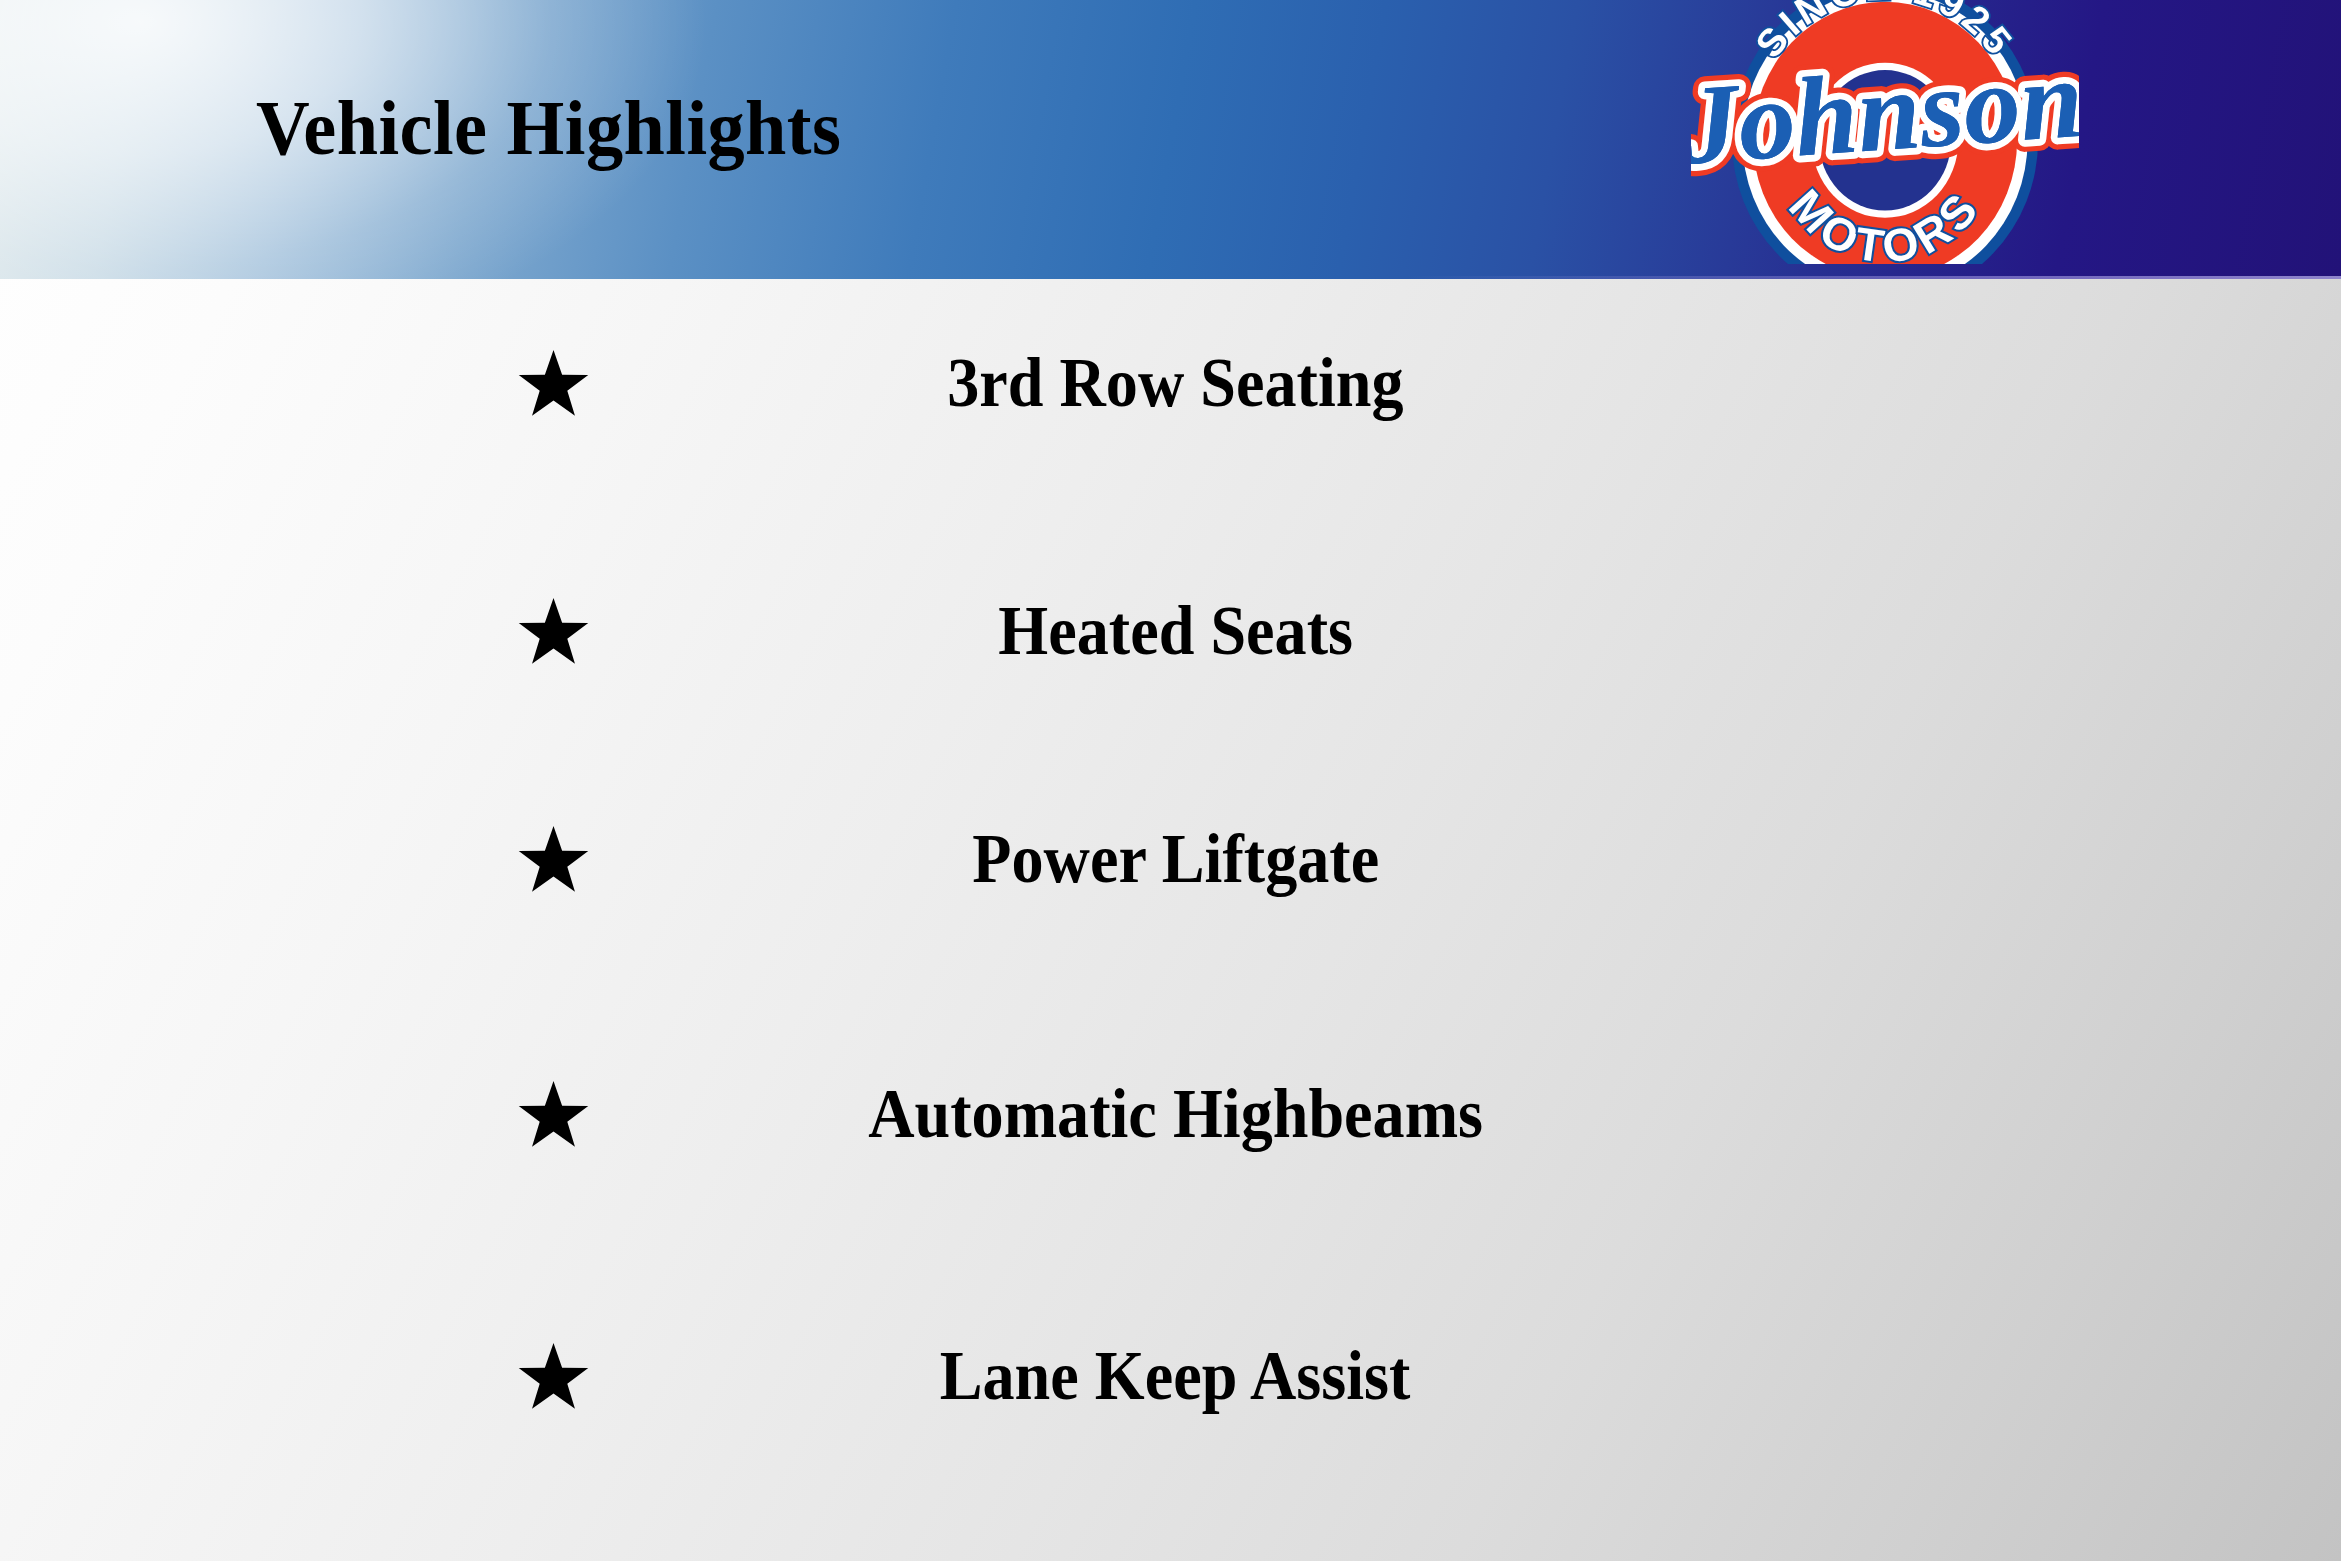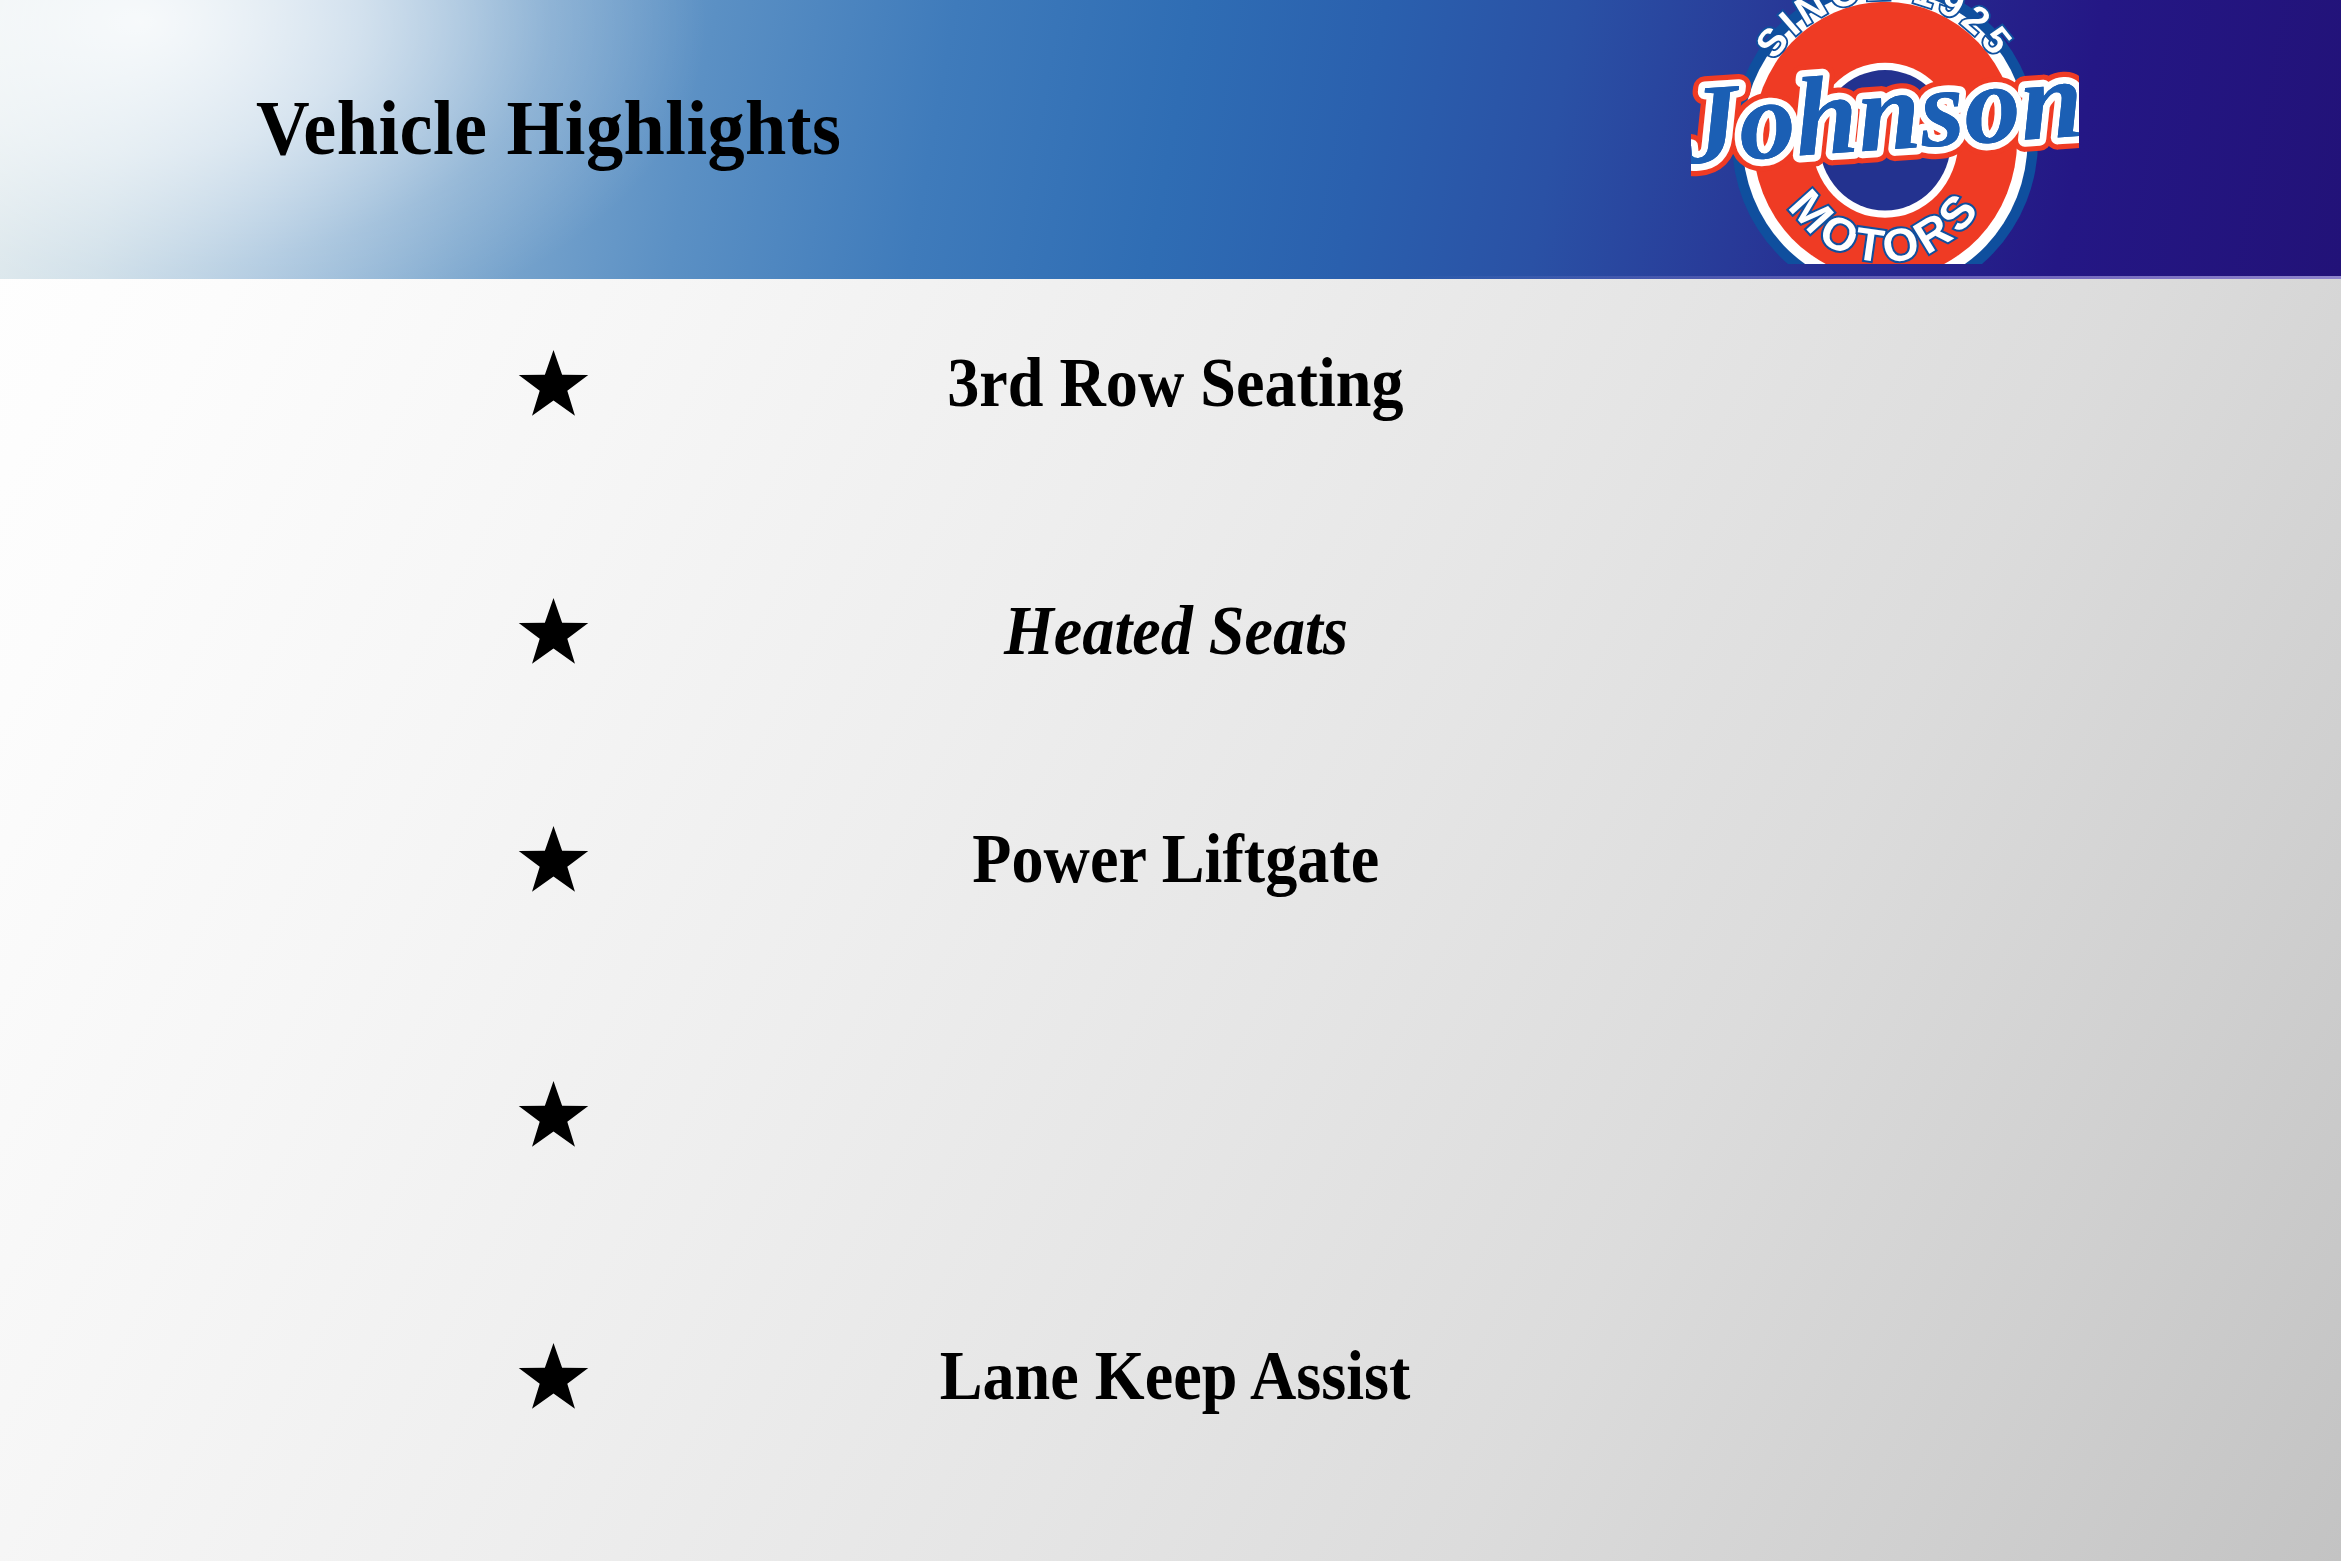--- a/index.html
+++ b/index.html
@@ -141,21 +141,21 @@
     letter-spacing: 0px;
   }
   .hl-label span {
     display: inline-block;
     transform: scaleX(0.93);
     transform-origin: center center;
   }
 
   
   #row-0 { top: 51px;   }
-  #row-1 { top: 299px; font-style: italic;  }
+  #row-1 { top: 299px;  }
   #row-2 { top: 527px; }
   #row-3 { top: 782px; }
   #row-4 { top: 1044px; text-decoration: underline; }
 </style>
 </head>
 <body>
 
 <div id="slide">
 
   <div id="banner">
@@ -231,20 +231,23 @@
         <span>Power Liftgate</span>
       </div>
     </div>
 
     <div class="hl-row" id="row-3">
       <div class="hl-star">
         <svg viewBox="0 0 100 96" xmlns="http://www.w3.org/2000/svg">
           <polygon fill="currentColor" points="50,2 61.8,35.9 97.6,36.4 68.9,57.9 79.4,92.2 50,71.4 20.6,92.2 31.1,57.9 2.4,36.4 38.2,35.9"></polygon>
         </svg>
       </div>
+      <div class="hl-label">
+        <span>Automatic Highbeams</span>
+      </div>
     </div>
 
     <div class="hl-row" id="row-4">
       <div class="hl-star">
         <svg viewBox="0 0 100 96" xmlns="http://www.w3.org/2000/svg">
           <polygon fill="currentColor" points="50,2 61.8,35.9 97.6,36.4 68.9,57.9 79.4,92.2 50,71.4 20.6,92.2 31.1,57.9 2.4,36.4 38.2,35.9"></polygon>
         </svg>
       </div>
       <div class="hl-label">
         <span>Lane Keep Assist</span>

